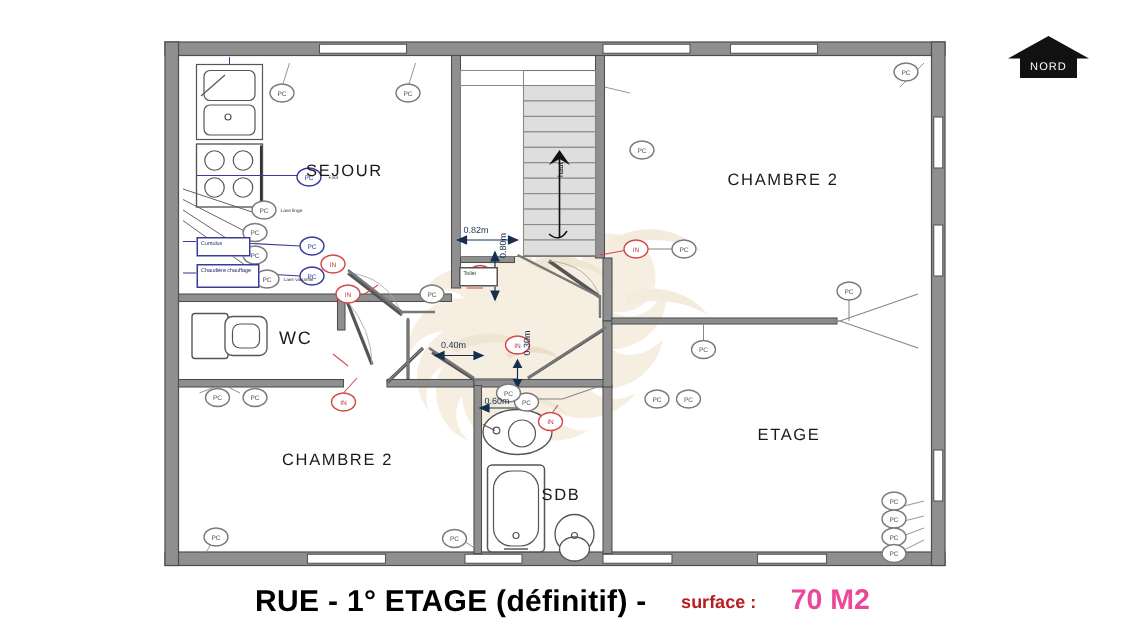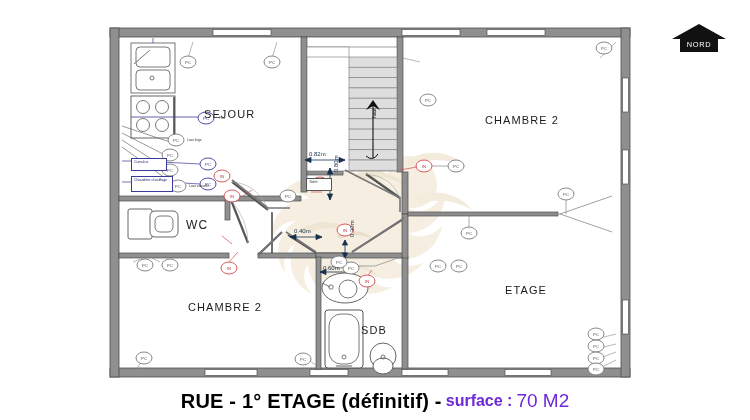--- a/index.html
+++ b/index.html
@@ -59,33 +59,33 @@
   
   .wlab{
     position:absolute;font-size:3.2px;color:#333;white-space:nowrap;
     font-family:"Liberation Sans","DejaVu Sans",sans-serif;
   }
 
   
   #caption{
     position:absolute;left:0;top:386px;width:750px;height:30px;
     display:flex;align-items:center;justify-content:center;
-    gap:4px;
+    gap:23px;
   }
   #caption .main{
     font-size:20px;font-weight:bold;color:#000;
     font-family:"Liberation Sans","DejaVu Sans",sans-serif;
     letter-spacing:.2px;
   }
   #caption .sub{
-    font-size:16px;font-weight:bold;color:#6d28d9;
+    font-size:12px;font-weight:bold;color:#b91c1c;
     font-family:"Liberation Sans","DejaVu Sans",sans-serif;
   }
   #caption .area{
-    font-size:19px;font-weight:normal;color:#6d28d9;
+    font-size:19px;font-weight:bold;color:#ec4899;
     font-family:"Liberation Sans","DejaVu Sans",sans-serif;
   }
 </style>
 </head>
 <body>
 
 <div id="stage">
 
   <svg id="planlayer" viewBox="0 0 750 420">
     <defs>

